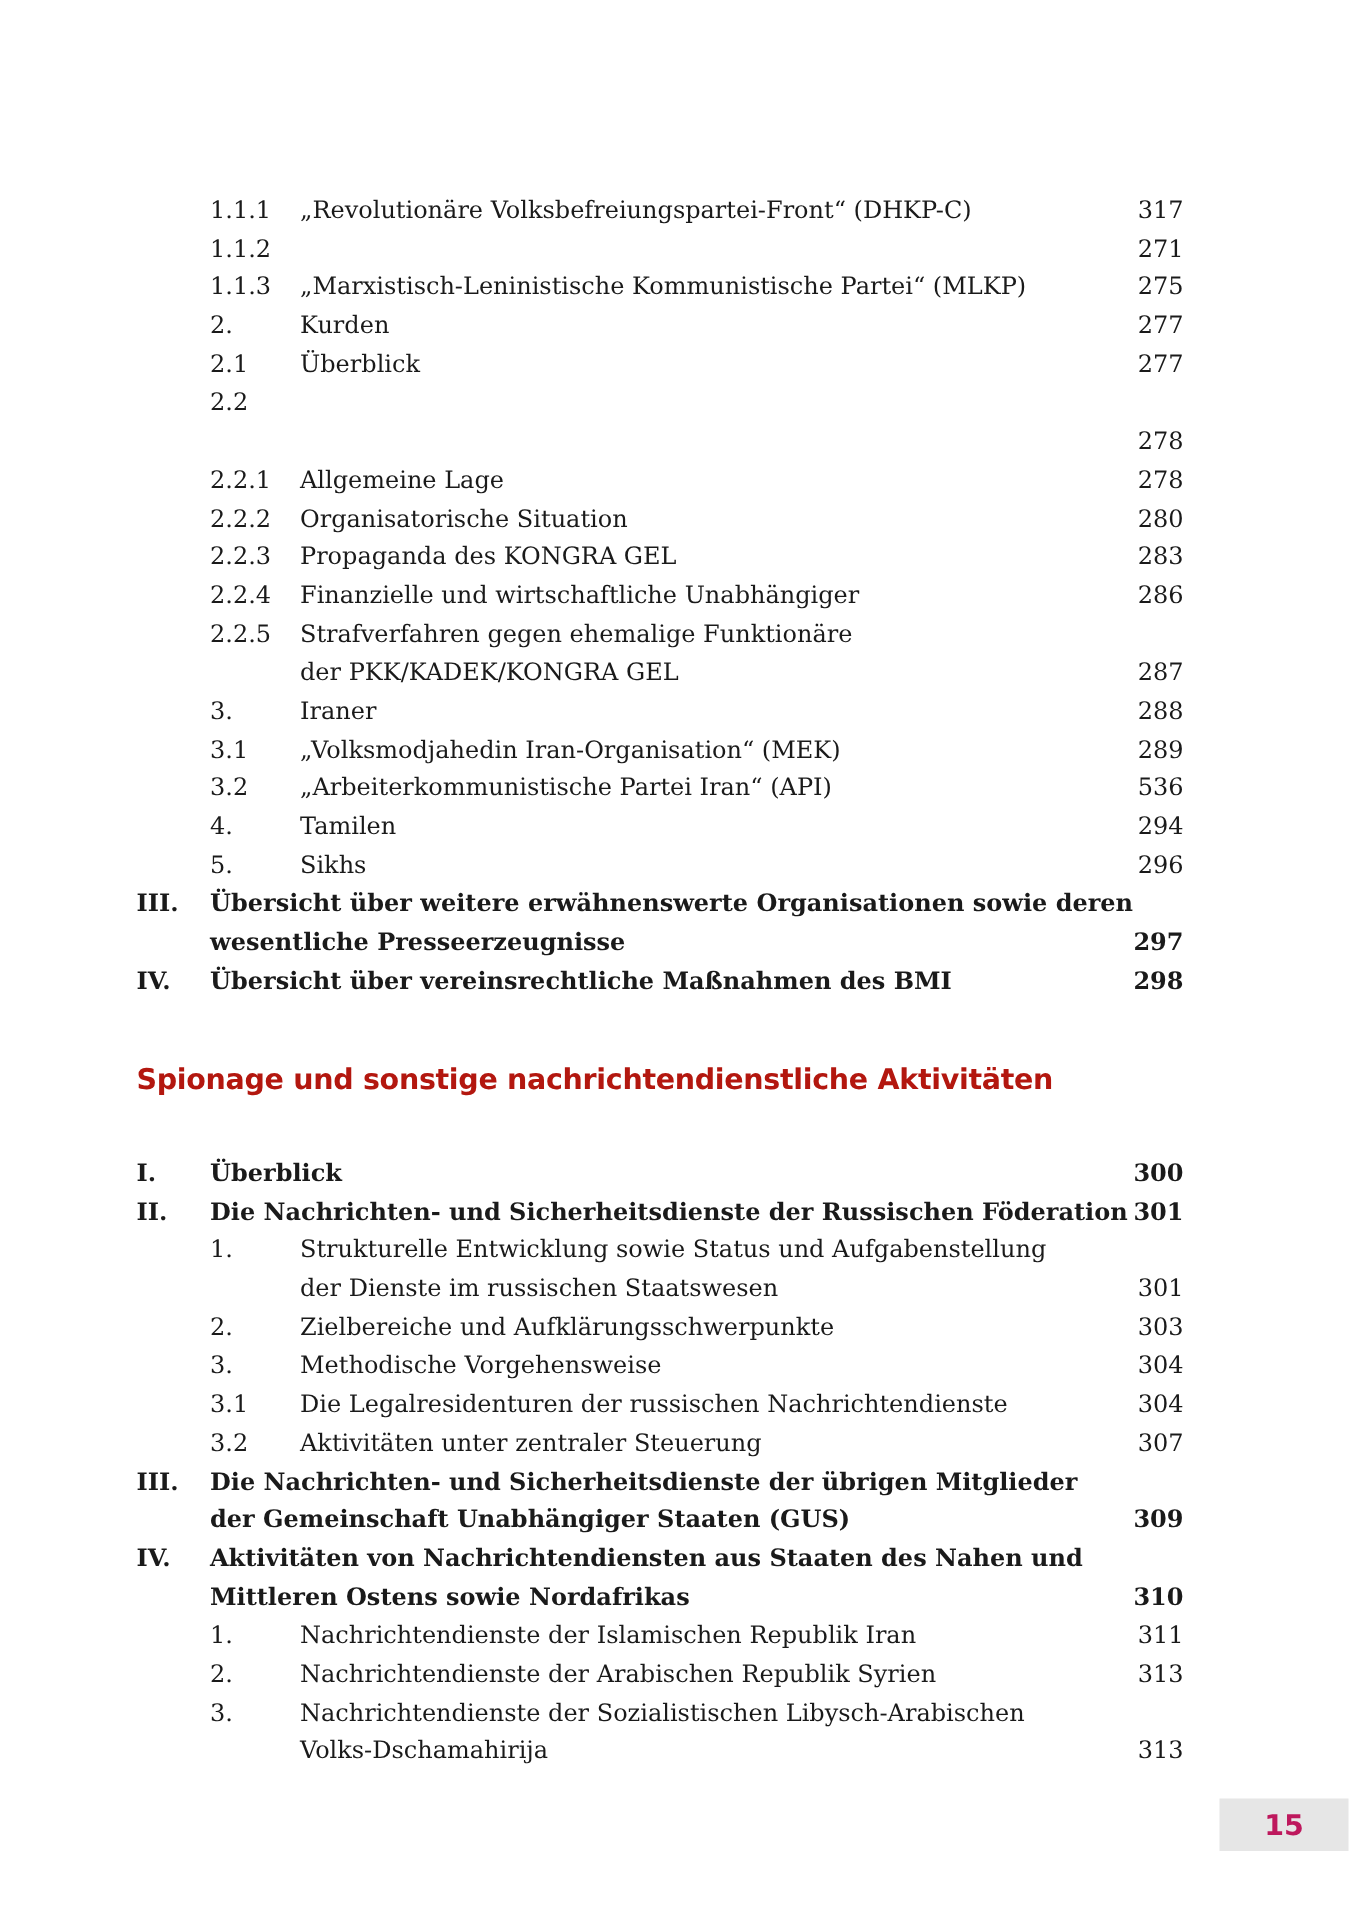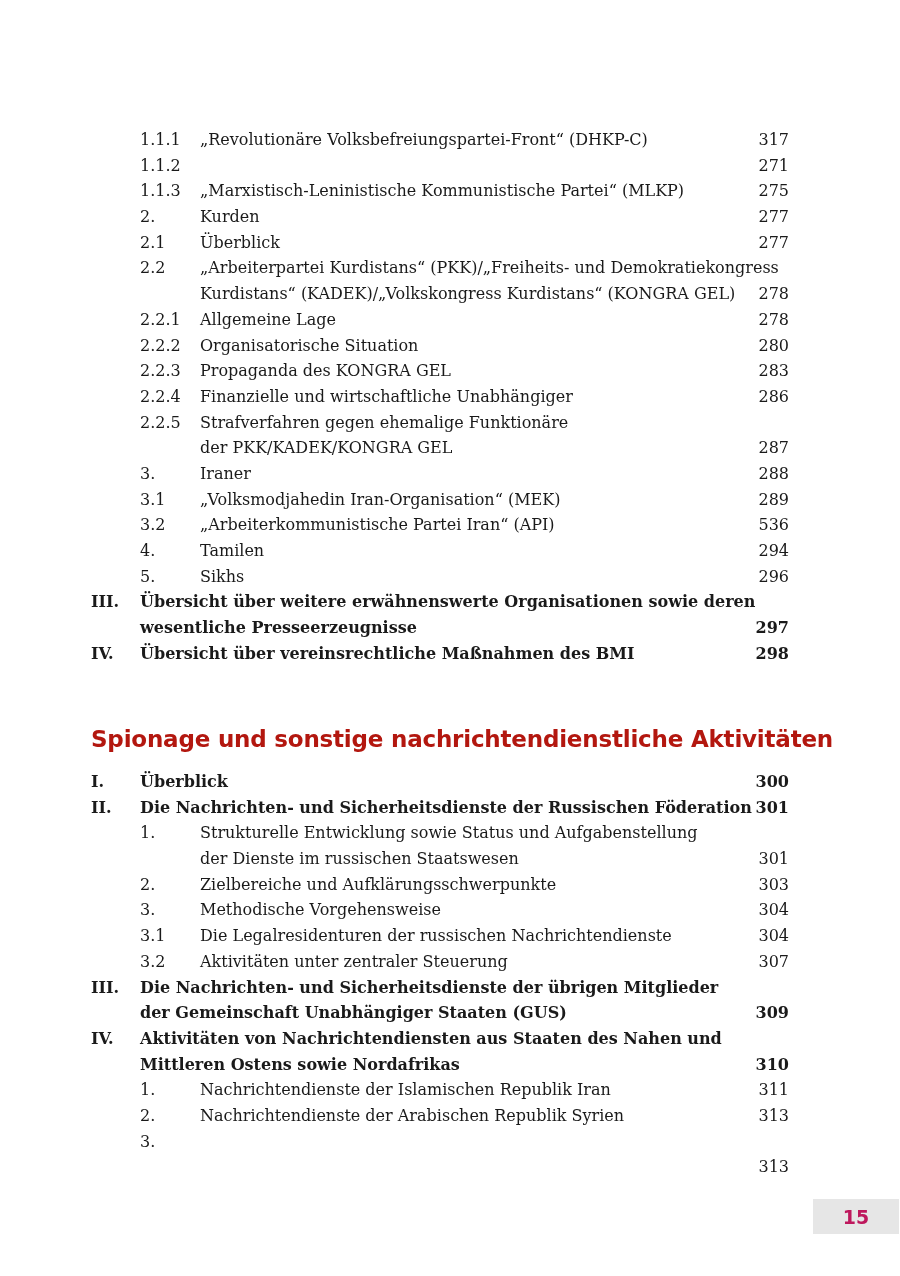--- a/index.html
+++ b/index.html
@@ -13,22 +13,22 @@
     .num { position: absolute; left: 0; top: 0; white-space: nowrap; }
     .txt { position: absolute; top: 0; white-space: nowrap; }
     .pg { position: absolute; right: 0; bottom: 0; text-align: right; white-space: nowrap; }
     .l1 .num { left: 0; text-align: center; }
     .l1 .txt { left: 49px; }
     .l2 .num { left: 49px; }
     .l2 .txt { left: 109px; }
     .bold { font-weight: bold; }
     .heading {
       position: absolute; left: 91px; top: 709px;
-      font-family: "DejaVu Sans", sans-serif; font-weight: bold; font-size: 23px;
-      color: #b3170f; white-space: nowrap; letter-spacing: -0.2px; margin-top: 17px;
+      font-family: "DejaVu Sans", sans-serif; font-weight: bold; font-size: 19px;
+      color: #b3170f; white-space: nowrap; letter-spacing: -0.2px;
     }
     .pagebox {
       position: absolute; left: 813px; top: 1199px; width: 86px; height: 35px;
       background: #e6e6e6; display: flex; align-items: center; justify-content: center;
       font-family: "DejaVu Sans", sans-serif; font-weight: bold; font-size: 19px; color: #be185d;
     }
     .txt span { display: block; }
   </style>
 </head>
 <body>
@@ -61,24 +61,20 @@
     </div>
     <div class="row l2">
       <span class="num">2.1</span>
       <span class="txt">
         <span>Überblick</span>
       </span>
       <span class="pg">277</span>
     </div>
     <div class="row l2 tall">
       <span class="num">2.2</span>
-      <span class="txt">
-        <span>„Arbeiterpartei Kurdistans“ (PKK)/„Freiheits- und Demokratiekongress</span>
-        <span>Kurdistans“ (KADEK)/„Volkskongress Kurdistans“ (KONGRA GEL)</span>
-      </span>
       <span class="pg">278</span>
     </div>
     <div class="row l2">
       <span class="num">2.2.1</span>
       <span class="txt">
         <span>Allgemeine Lage</span>
       </span>
       <span class="pg">278</span>
     </div>
     <div class="row l2">
@@ -240,19 +236,23 @@
     </div>
     <div class="row l2">
       <span class="num">2.</span>
       <span class="txt">
         <span>Nachrichtendienste der Arabischen Republik Syrien</span>
       </span>
       <span class="pg">313</span>
     </div>
     <div class="row l2 tall">
       <span class="num">3.</span>
+      <span class="txt">
+        <span>Nachrichtendienste der Sozialistischen Libysch-Arabischen</span>
+        <span>Volks-Dschamahirija</span>
+      </span>
       <span class="pg">313</span>
     </div>
   </div>
 
 <div class="pagebox">
   <span>15</span>
 </div>
 
 </body></html>

